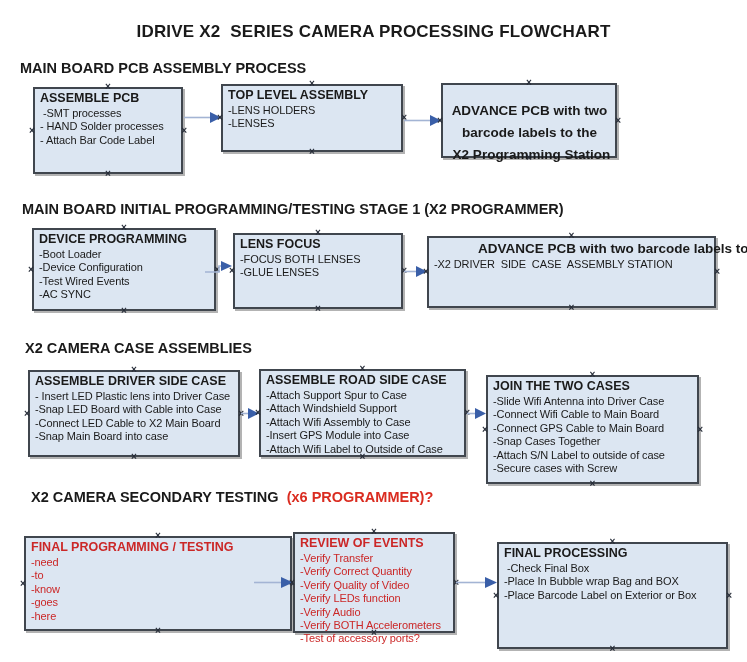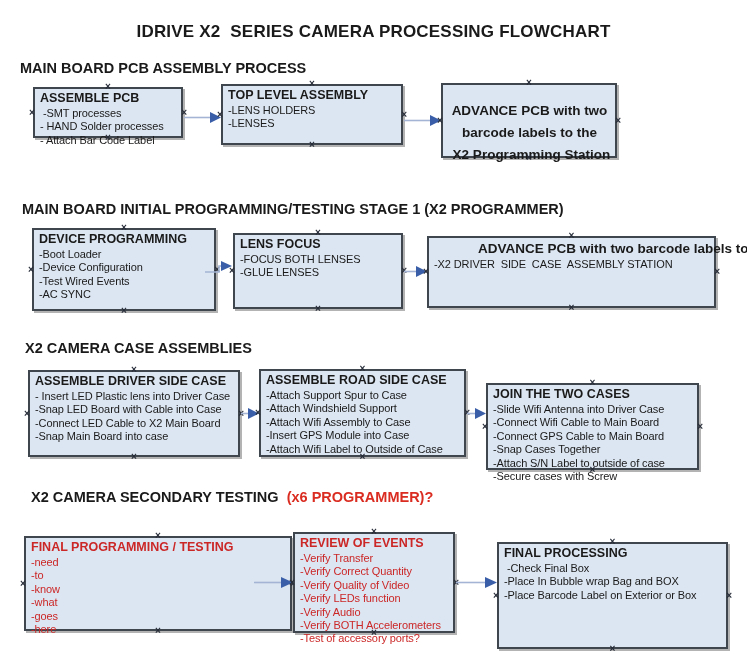--- a/index.html
+++ b/index.html
@@ -34,37 +34,37 @@
 </style>
 </head>
 <body>
 
 <div class="canvas">
 
   <div class="page-title">IDRIVE X2  SERIES CAMERA PROCESSING FLOWCHART</div>
 
   <div class="section-heading" style="left:20px;top:60px">MAIN BOARD PCB ASSEMBLY PROCESS</div>
 
-  <div class="box" style="left:33px;top:87px;width:150px;height:51px">
+  <div class="box" style="left:33px;top:87px;width:150px;height:87px">
     <span class="xm xm-t"></span>
     <span class="xm xm-b"></span>
     <span class="xm xm-l"></span>
     <span class="xm xm-r"></span>
     <div class="box-title">ASSEMBLE PCB</div>
     <div class="box-item"> -SMT processes</div>
     <div class="box-item">- HAND Solder processes</div>
     <div class="box-item">- Attach Bar Code Label</div>
   </div>
 
   <svg class="arrow" style="left:184px;top:110px" width="37" height="15">
     <line x1="0" y1="7.5" x2="27" y2="7.5"></line>
       <polygon points="26,2 37,7.5 26,13"></polygon>
   </svg>
 
-  <div class="box" style="left:221px;top:84px;width:182px;height:61px">
+  <div class="box" style="left:221px;top:84px;width:182px;height:68px">
     <span class="xm xm-t"></span>
     <span class="xm xm-b"></span>
     <span class="xm xm-l"></span>
     <span class="xm xm-r"></span>
     <div class="box-title">TOP LEVEL ASSEMBLY</div>
     <div class="box-item">-LENS HOLDERS</div>
     <div class="box-item">-LENSES</div>
   </div>
 
   <svg class="arrow" style="left:404px;top:113px" width="37" height="15">
@@ -155,21 +155,21 @@
     <div class="box-item">-Attach Wifi Assembly to Case</div>
     <div class="box-item">-Insert GPS Module into Case</div>
     <div class="box-item">-Attach Wifi Label to Outside of Case</div>
   </div>
 
   <svg class="arrow" style="left:467px;top:406px" width="19" height="15">
     <line x1="0" y1="7.5" x2="9" y2="7.5"></line>
       <polygon points="8,2 19,7.5 8,13"></polygon>
   </svg>
 
-  <div class="box" style="left:486px;top:383px;width:213px;height:87px">
+  <div class="box" style="left:486px;top:375px;width:213px;height:109px">
     <span class="xm xm-t"></span>
     <span class="xm xm-b"></span>
     <span class="xm xm-l"></span>
     <span class="xm xm-r"></span>
     <div class="box-title">JOIN THE TWO CASES</div>
     <div class="box-item">-Slide Wifi Antenna into Driver Case</div>
     <div class="box-item">-Connect Wifi Cable to Main Board</div>
     <div class="box-item">-Connect GPS Cable to Main Board</div>
     <div class="box-item">-Snap Cases Together</div>
     <div class="box-item">-Attach S/N Label to outside of case</div>
@@ -180,21 +180,20 @@
 
   <div class="box red-box" style="left:24px;top:536px;width:268px;height:95px">
     <span class="xm xm-t"></span>
     <span class="xm xm-b"></span>
     <span class="xm xm-l"></span>
     <span class="xm xm-r"></span>
     <div class="box-title">FINAL PROGRAMMING / TESTING</div>
     <div class="box-item">-need</div>
     <div class="box-item">-to</div>
     <div class="box-item">-know</div>
-    <div class="box-item">-what</div>
     <div class="box-item">-goes</div>
     <div class="box-item">-here</div>
   </div>
 
   <svg class="arrow" style="left:254px;top:575px" width="39" height="15">
     <line x1="0" y1="7.5" x2="28" y2="7.5"></line>
       <polygon points="27,2 39,7.5 27,13"></polygon>
   </svg>
 
   <div class="box red-box" style="left:293px;top:532px;width:162px;height:101px">

